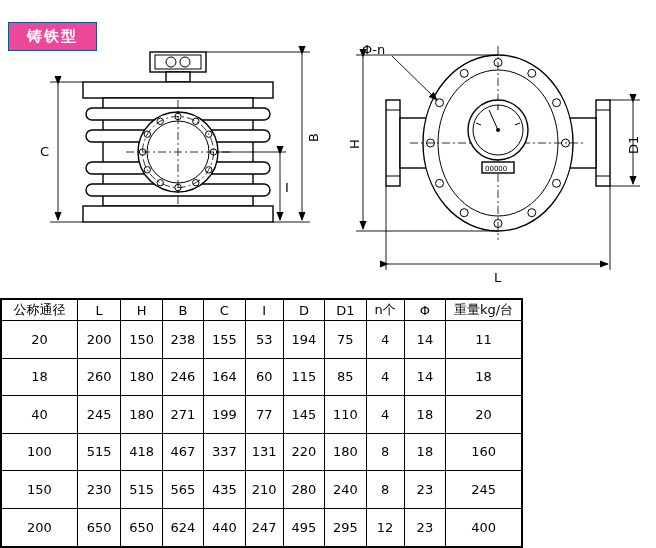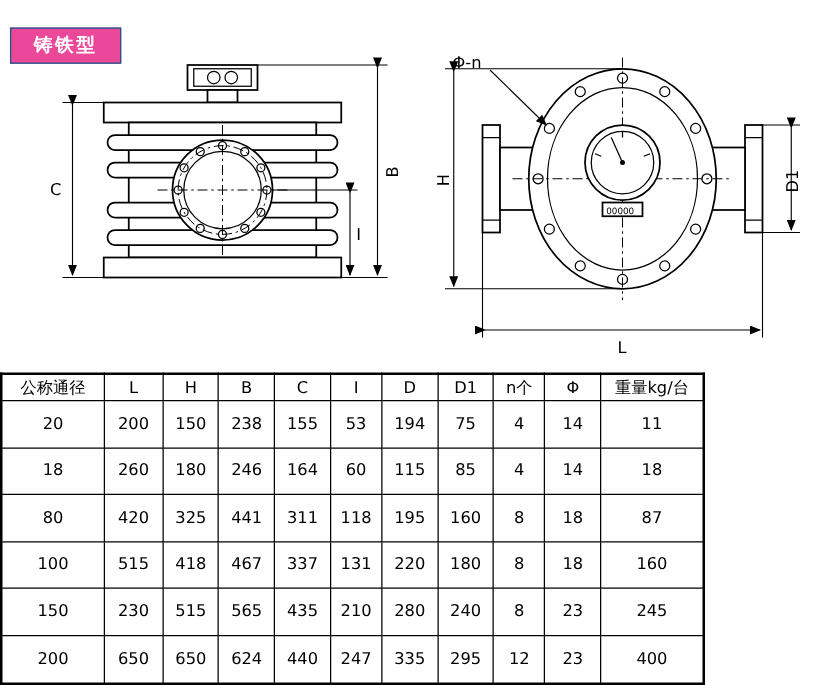--- a/index.html
+++ b/index.html
@@ -26,21 +26,21 @@
 
   svg { display:block; }
   .lnt  { stroke:#000; stroke-width:1;   fill:none; }
   .fillw{ fill:#fff; stroke:#000; stroke-width:1.4; }
   .dash { stroke:#000; stroke-width:0.8; fill:none; stroke-dasharray:8 3 2 3; }
   .dim  { stroke:#000; stroke-width:0.9; fill:none; }
   .dimtxt { font-family:"DejaVu Sans","Liberation Sans",sans-serif; font-size:13px; fill:#000; }
 
   table.spec {
     position:absolute; left:0; top:298px;
-    width:564px; height:250px;
+    width:523px; height:250px;
     border-collapse:collapse; table-layout:fixed;
     background:#fff;
   }
   table.spec th, table.spec td {
     border:1px solid #000;
     text-align:center; vertical-align:middle;
     font-size:13px; font-weight:normal;
     padding:1px 2px; white-space:nowrap; overflow:hidden;
   }
   table.spec { border:2px solid #000; }
@@ -260,31 +260,31 @@
           <td>246</td>
           <td>164</td>
           <td>60</td>
           <td>115</td>
           <td>85</td>
           <td>4</td>
           <td>14</td>
           <td>18</td>
         </tr>
         <tr>
-          <td>80</td>
-          <td>420</td>
-          <td>325</td>
-          <td>441</td>
-          <td>311</td>
-          <td>118</td>
-          <td>195</td>
-          <td>160</td>
-          <td>8</td>
+          <td>40</td>
+          <td>245</td>
+          <td>180</td>
+          <td>271</td>
+          <td>199</td>
+          <td>77</td>
+          <td>145</td>
+          <td>110</td>
+          <td>4</td>
           <td>18</td>
-          <td>87</td>
+          <td>20</td>
         </tr>
         <tr>
           <td>100</td>
           <td>515</td>
           <td>418</td>
           <td>467</td>
           <td>337</td>
           <td>131</td>
           <td>220</td>
           <td>180</td>
@@ -305,21 +305,21 @@
           <td>23</td>
           <td>245</td>
         </tr>
         <tr>
           <td>200</td>
           <td>650</td>
           <td>650</td>
           <td>624</td>
           <td>440</td>
           <td>247</td>
-          <td>335</td>
+          <td>495</td>
           <td>295</td>
           <td>12</td>
           <td>23</td>
           <td>400</td>
         </tr>
       </tbody>
   </table>
 
 </div>
 

